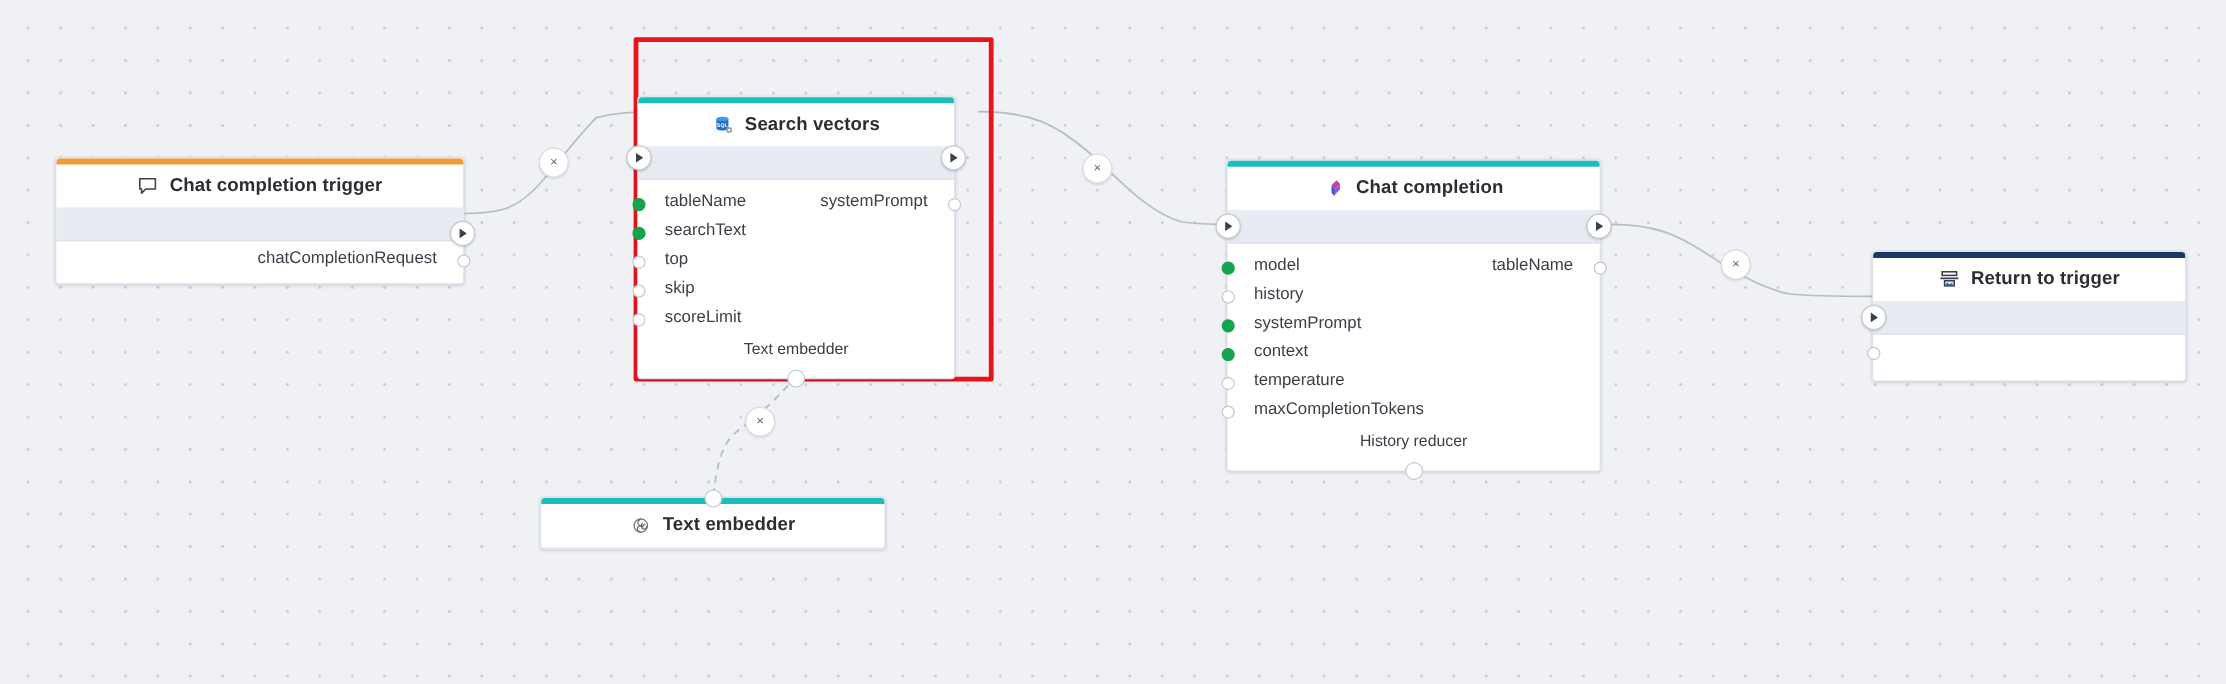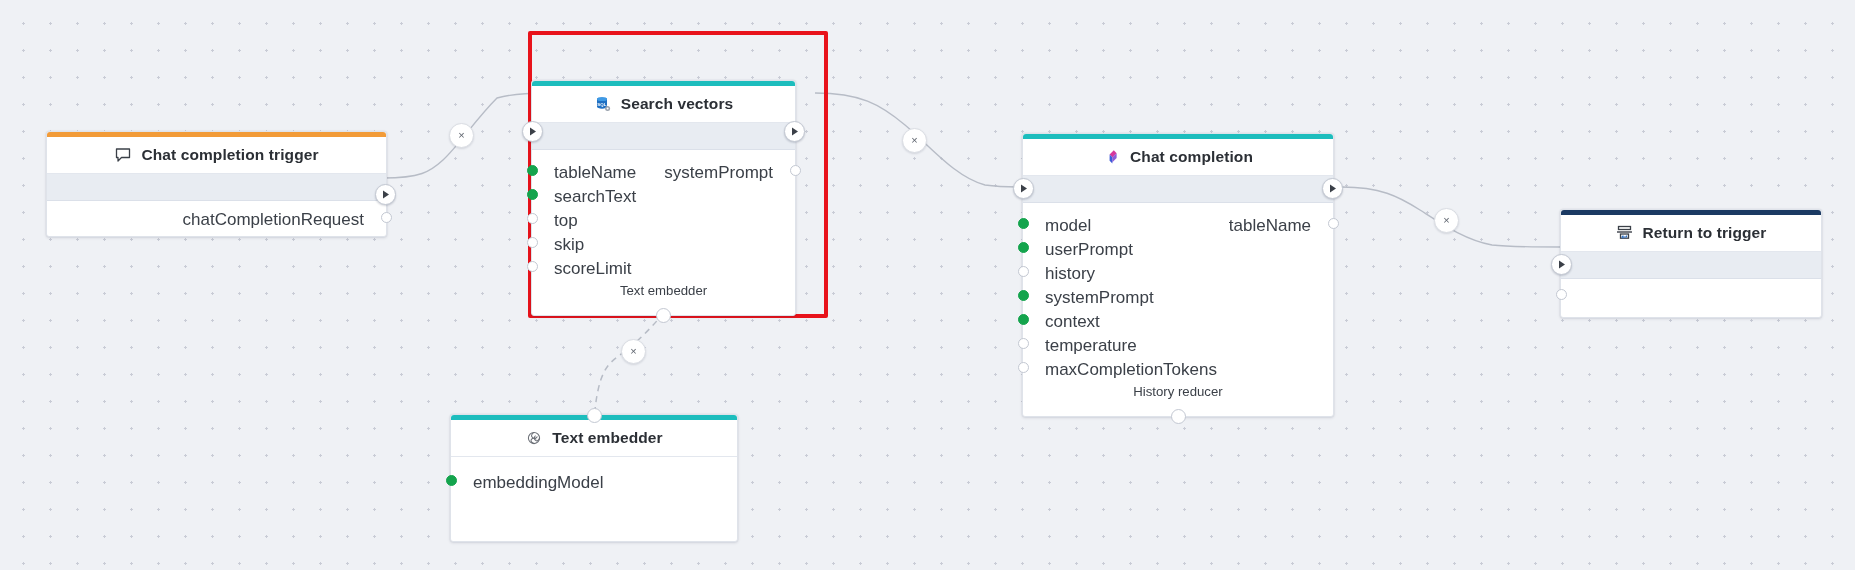--- a/index.html
+++ b/index.html
@@ -27,22 +27,22 @@
   .accent{position:absolute;left:0;top:0;height:5px;width:100%;border-radius:3px 3px 0 0;}
   .ntitle{
     height:36px;display:flex;align-items:center;justify-content:center;gap:9px;
     font-size:15.5px;color:#2b2f35;font-weight:600;letter-spacing:.1px;
     padding-top:5px;box-sizing:content-box;
   }
   .titlebar-sep{height:1px;background:#e3e7ee;}
   .hdrband{height:26px;background:#e8ecf2;border-bottom:1px solid #dbe0e9;}
   .body{position:relative;padding:9px 0 12px 0;}
   .row{
-    position:relative;height:24px;display:flex;align-items:flex-end;
-    font-size:17px;color:#3b4048;
+    position:relative;height:24px;display:flex;align-items:flex-start;
+    font-size:14px;color:#3b4048;
   }
   .row .lname{padding-left:22px;}
   .row .rname{margin-left:auto;padding-right:22px;}
   .centerlbl{text-align:center;font-size:13.2px;color:#3b4048;height:24px;line-height:24px;}
 
   
   .port{
     position:absolute;width:11px;height:11px;border-radius:50%;
     box-sizing:border-box;background:#fff;border:1.4px solid #c3c8d2;
   }
@@ -204,24 +204,20 @@
     <div class="titlebar-sep"></div>
     <div class="hdrband"></div>
     <div class="body">
       <div class="row">
         <span class="port left filled" style="top:6px;"></span>
         <span class="lname">model</span>
         <span class="rname">tableName</span>
         <span class="port right" style="top:6px;"></span>
       </div>
       <div class="row">
-        <span class="port left filled" style="top:6px;"></span>
-        <span class="lname">userPrompt</span>
-      </div>
-      <div class="row">
         <span class="port left" style="top:6px;"></span>
         <span class="lname">history</span>
       </div>
       <div class="row">
         <span class="port left filled" style="top:6px;"></span>
         <span class="lname">systemPrompt</span>
       </div>
       <div class="row">
         <span class="port left filled" style="top:6px;"></span>
         <span class="lname">context</span>
@@ -284,22 +280,16 @@
             <circle cx="8" cy="8" r="5.6"></circle>
             <path d="M8 2.4 C5 4.2 5 6.4 6.6 7.6 C8.2 8.8 10.4 8.4 11.4 6.6"></path>
             <path d="M13.6 8 C12.6 11 10.5 11.4 9.2 10.2 C7.9 9 8 6.8 9.6 5.6"></path>
             <path d="M8 13.6 C5 12.6 4.4 10.5 5.6 9.2 C6.8 7.9 9 7.9 10.2 9.4"></path>
           </g>
         </svg>
       </span>
       <span>Text embedder</span>
     </div>
     <div class="titlebar-sep"></div>
-    <div class="body" style="padding-top:12px;padding-bottom:48px;">
-      <div class="row">
-        <span class="port left filled" style="top:6px;"></span>
-        <span class="lname">embeddingModel</span>
-      </div>
-    </div>
     <div class="port big" style="left:50%;margin-left:-7.5px;top:-7.5px;"></div>
   </div>
 
 </div>
 
 </body></html>

